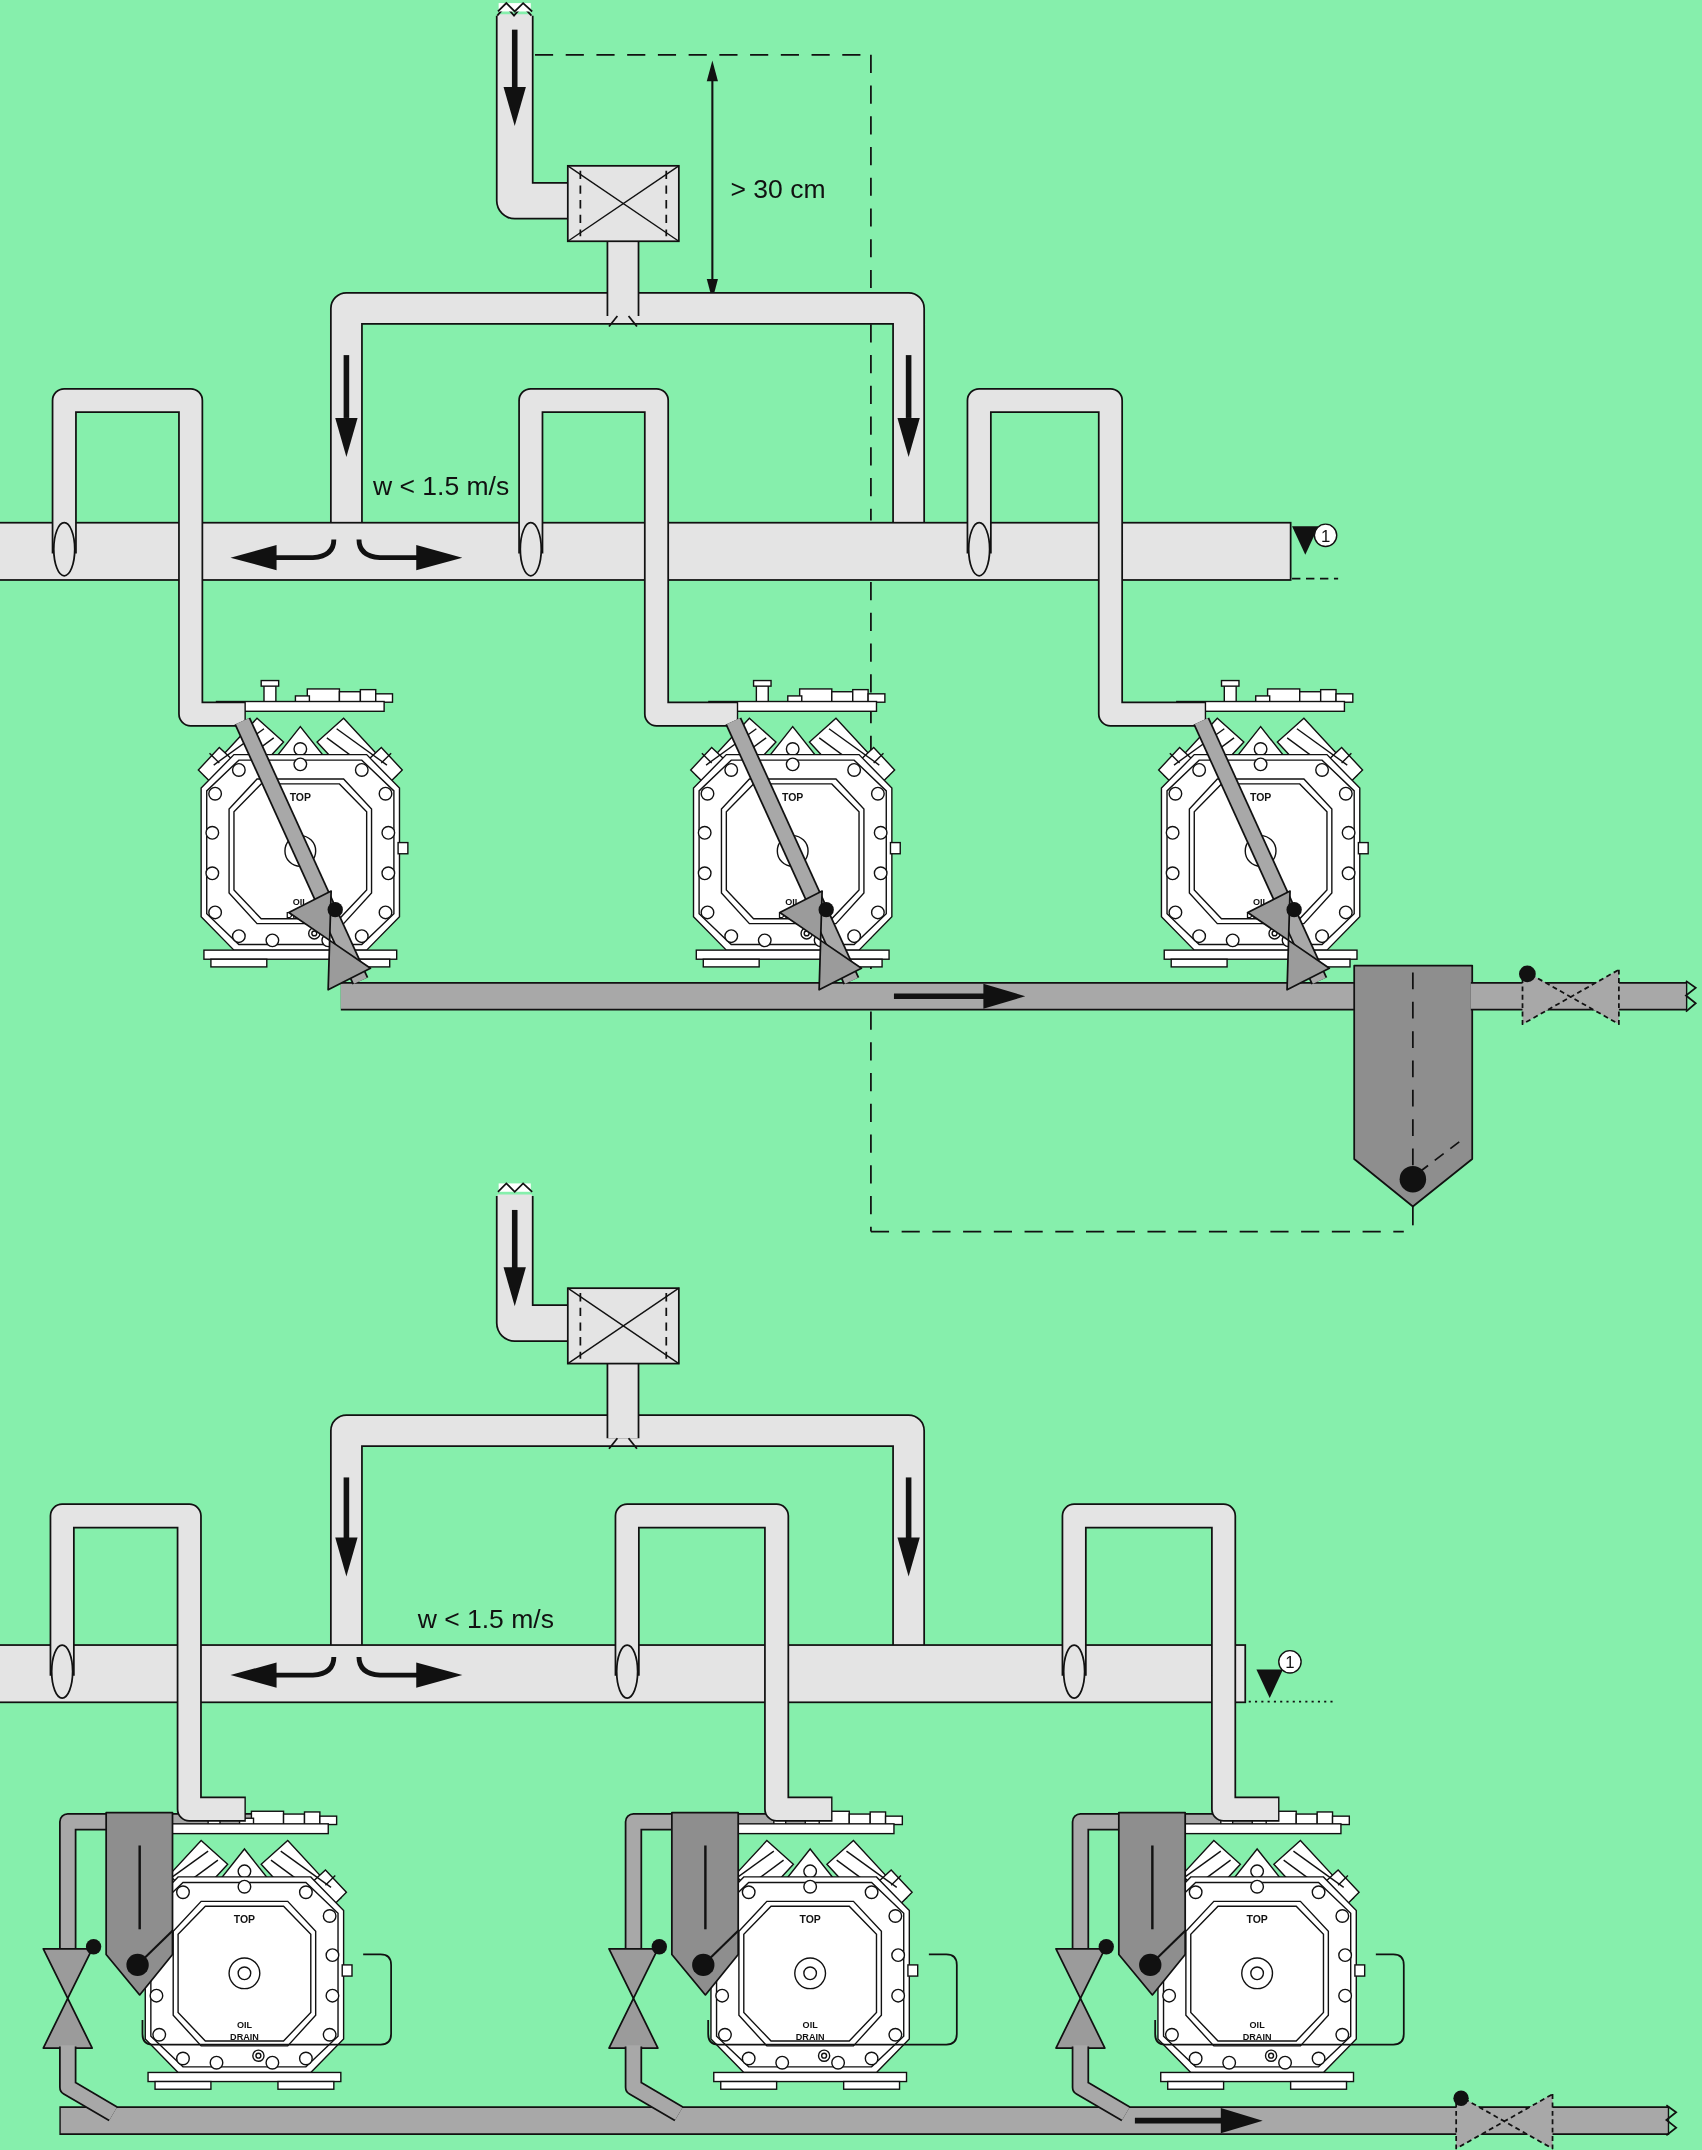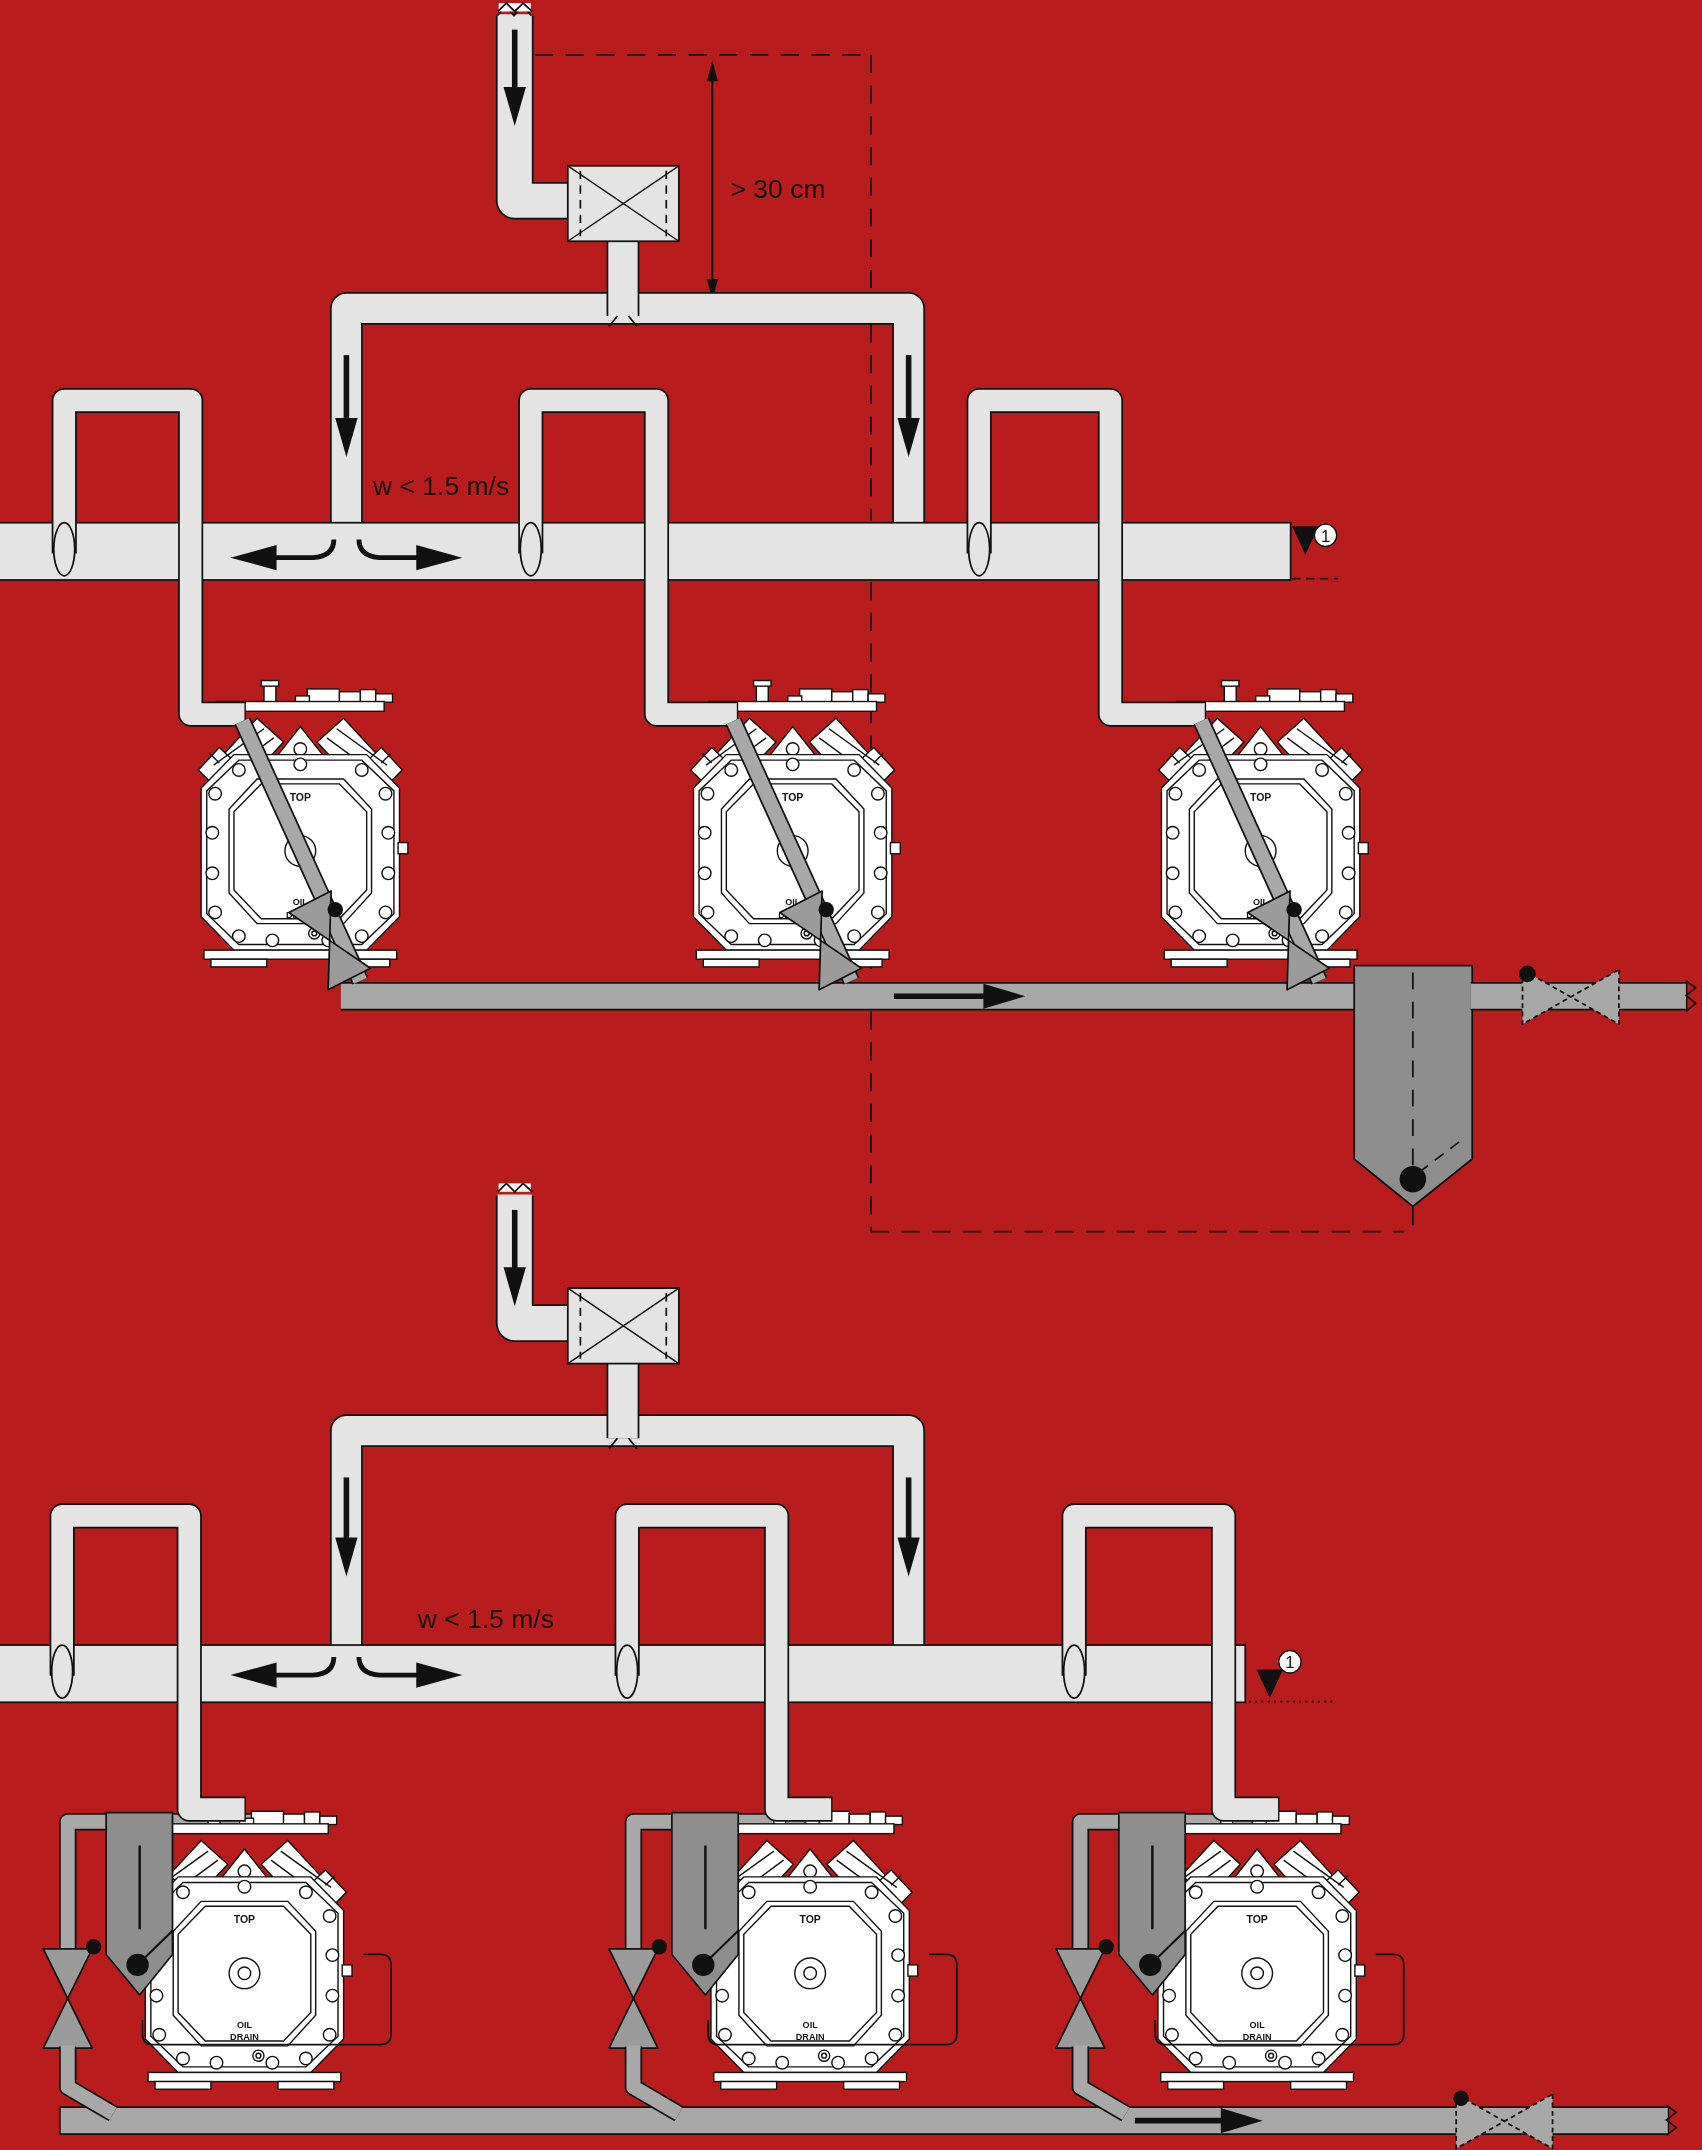--- a/index.html
+++ b/index.html
@@ -1,16 +1,16 @@
 <!DOCTYPE html>
 <html style="font-size:11.2px"><head>
 <meta charset="utf-8">
 <style>
   html,body{margin:0;padding:0;background:#fff;}
-  .page{position:relative;width:1702px;height:2151px;background:#b91c1c;overflow:hidden;
+  .page{position:relative;width:1702px;height:2151px;background:#86efac;overflow:hidden;
         font-family:"Liberation Sans", sans-serif;}
   svg{display:block}
   text{font-family:"Liberation Sans", sans-serif; fill:#111;}
   .ann{font-size:38px;}
   .lvl{font-size:24px;}
   .ctop{font-size:15px;font-weight:bold;}
   .coil{font-size:13px;font-weight:bold;}
   .p-out{fill:none;stroke:#111;stroke-linejoin:round;}
   .p-lt {fill:none;stroke:#e4e4e4;stroke-linejoin:round;}
   .p-md {fill:none;stroke:#a8a8a8;stroke-linejoin:round;}

